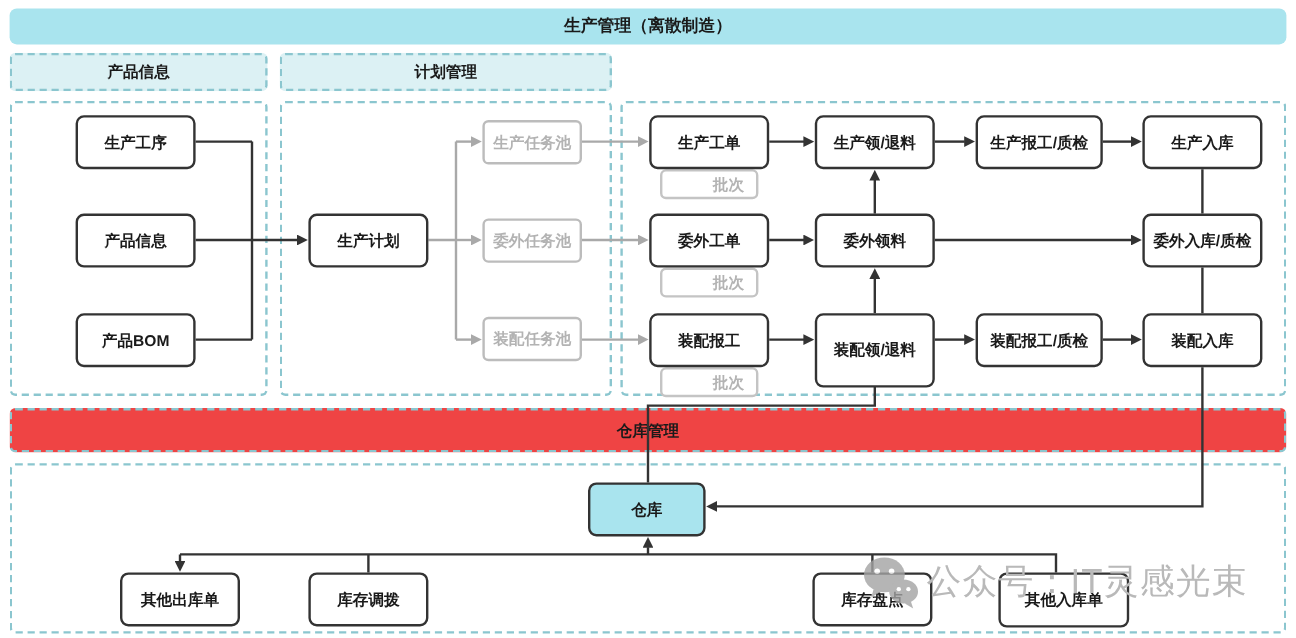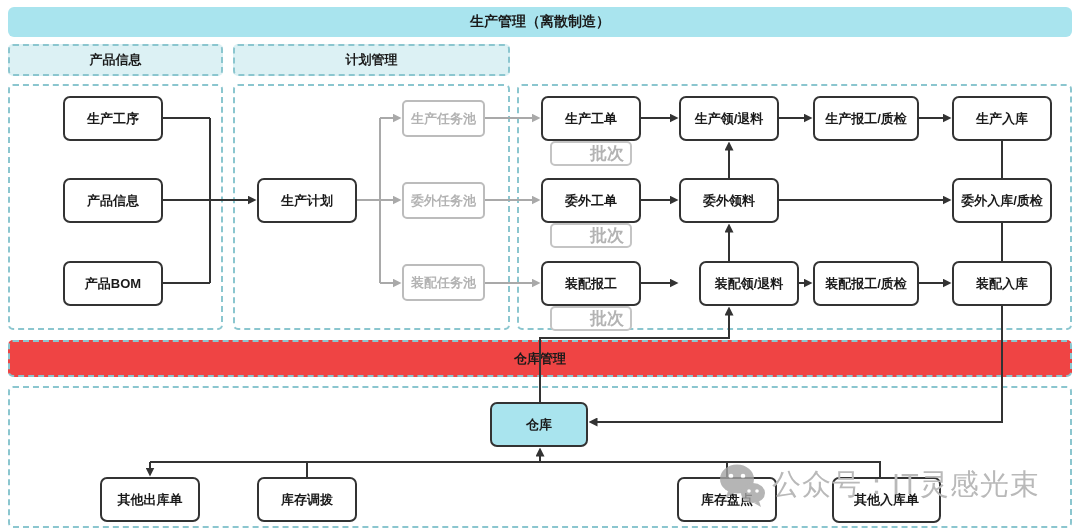--- a/index.html
+++ b/index.html
@@ -14,21 +14,21 @@
   .container{position:absolute;background:#fff;border:2px dashed #8bc6cf;border-radius:5px;z-index:1;}
   .band{position:absolute;left:8px;top:340px;width:1060px;height:33px;background:#ef4444;
           border:2px dashed #8bc6cf;border-radius:5px;display:flex;align-items:center;
           justify-content:center;font-size:13px;font-weight:bold;z-index:2;}
   .node{position:absolute;background:#fff;border:2px solid #333;border-radius:7px;
           display:flex;align-items:center;justify-content:center;font-size:13px;
           font-weight:bold;z-index:10;box-sizing:border-box;text-align:center;}
   .node.gray{border:2px solid #bcbcbc;color:#b3b3b3;border-radius:5px;font-weight:bold;z-index:9;}
   .node.cyan{background:#a9e4ee;}
   .batch{position:absolute;background:#fff;border:2px solid #c4c4c4;border-radius:5px;
-          display:flex;align-items:center;justify-content:center;font-size:17px;
+          display:flex;align-items:center;justify-content:center;font-size:13px;
           color:#b3b3b3;font-weight:bold;z-index:8;box-sizing:border-box;padding-left:32px;}
   svg.wires{position:absolute;left:0;top:0;z-index:5;}
   .watermark{position:absolute;left:718px;top:462px;display:flex;align-items:center;
           z-index:30;color:#b9b9b9;font-size:29px;letter-spacing:1px;white-space:nowrap;}
   .wm-icon{margin-right:6px;opacity:.8;}
 </style>
 </head>
 <body>
 
 <div id="canvas">
@@ -109,21 +109,21 @@
   <div class="node" style="left:813px;top:96px;width:106px;height:45px;">生产报工/质检</div>
   <div class="node" style="left:952px;top:96px;width:100px;height:45px;">生产入库</div>
   <div class="batch" style="left:550px;top:141px;width:82px;height:25px;">批次</div>
 
   <div class="node" style="left:541px;top:178px;width:100px;height:45px;">委外工单</div>
   <div class="node" style="left:679px;top:178px;width:100px;height:45px;">委外领料</div>
   <div class="node" style="left:952px;top:178px;width:100px;height:45px;">委外入库/质检</div>
   <div class="batch" style="left:550px;top:223px;width:82px;height:25px;">批次</div>
 
   <div class="node" style="left:541px;top:261px;width:100px;height:45px;">装配报工</div>
-  <div class="node" style="left:679px;top:261px;width:100px;height:45px;margin-left:20px;">装配领/退料</div>
+  <div class="node" style="left:679px;top:261px;width:100px;height:62px;">装配领/退料</div>
   <div class="node" style="left:813px;top:261px;width:106px;height:45px;">装配报工/质检</div>
   <div class="node" style="left:952px;top:261px;width:100px;height:45px;">装配入库</div>
   <div class="batch" style="left:550px;top:306px;width:82px;height:25px;">批次</div>
 
   <div class="node cyan" style="left:490px;top:402px;width:98px;height:45px;">仓库</div>
   <div class="node" style="left:100px;top:477px;width:100px;height:45px;">其他出库单</div>
   <div class="node" style="left:257px;top:477px;width:100px;height:45px;">库存调拨</div>
   <div class="node" style="left:677px;top:477px;width:100px;height:45px;">库存盘点</div>
   <div class="node" style="left:832px;top:477px;width:109px;height:46px;">其他入库单</div>
 

